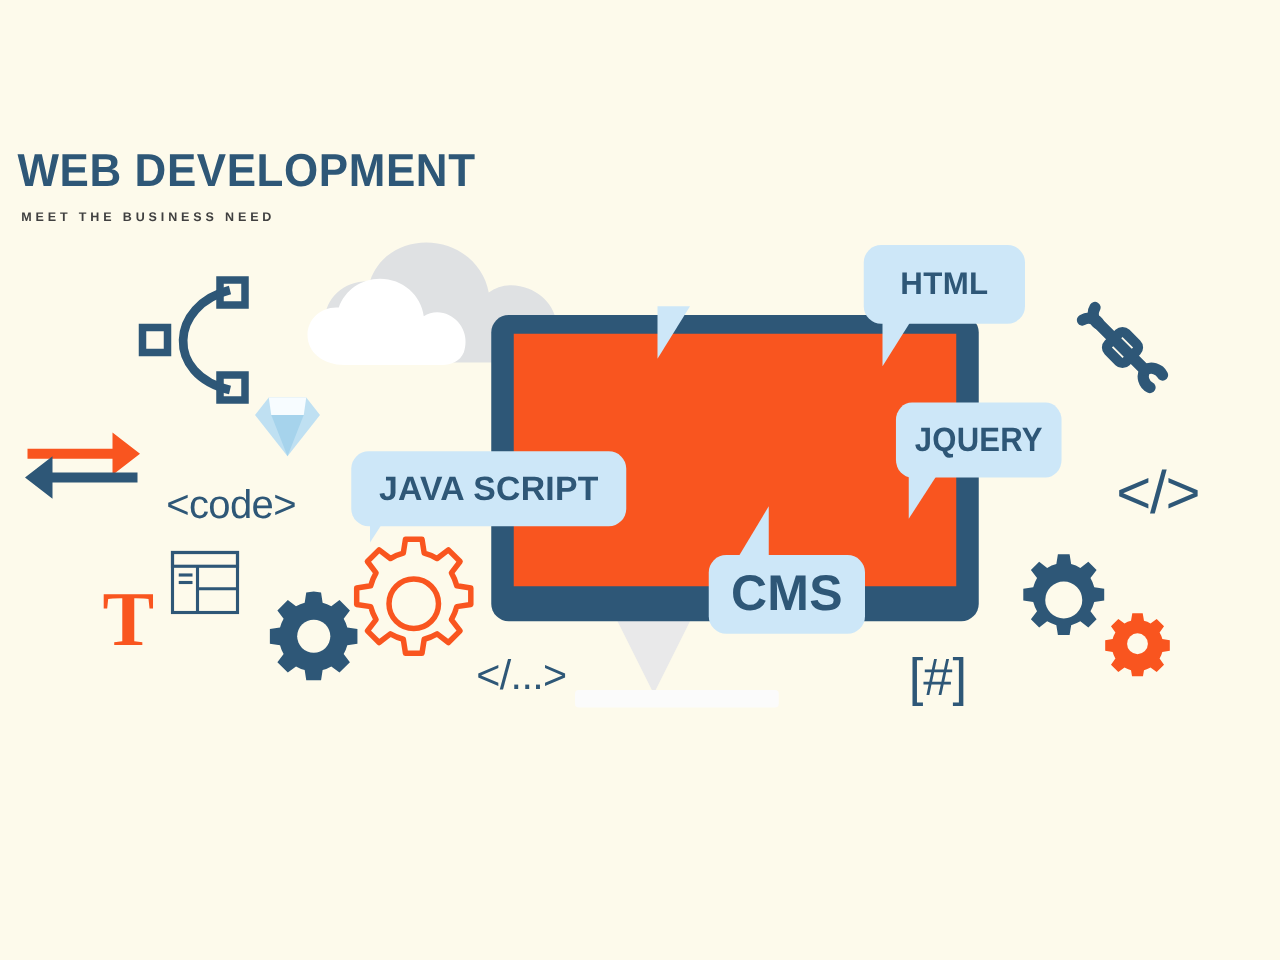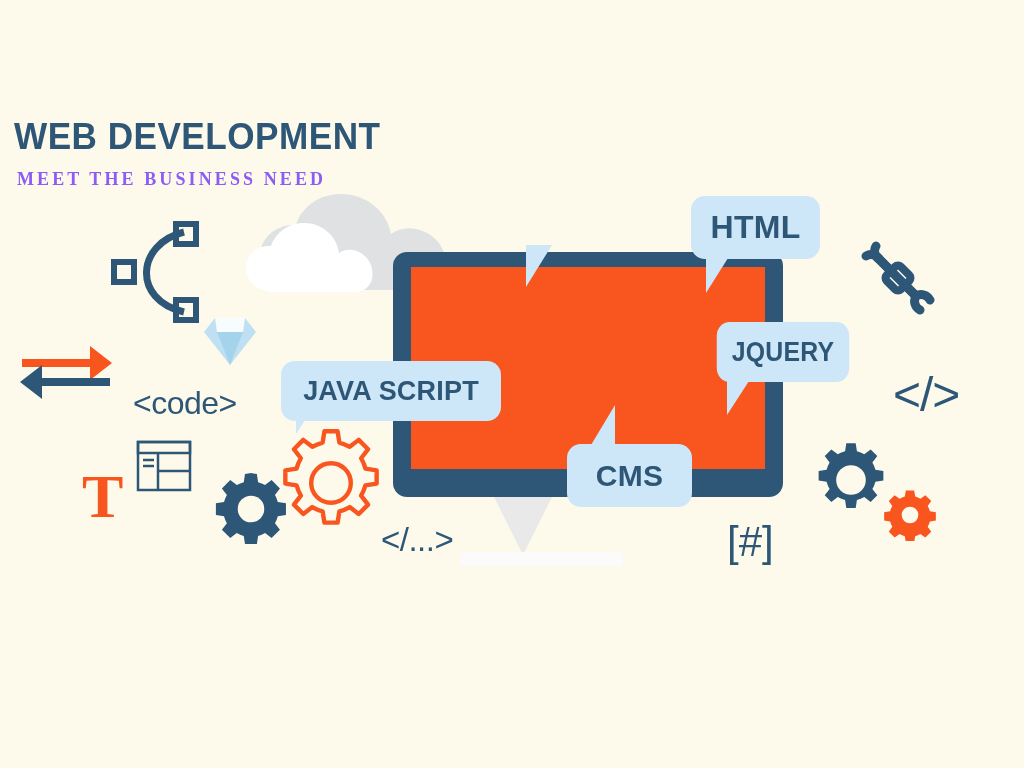--- a/index.html
+++ b/index.html
@@ -32,25 +32,25 @@
     font-weight: bold;
     font-size: 37px;
     letter-spacing: 0.5px;
     color: #2e5777;
     line-height: 1;
     margin: 0;
     transform: scaleX(0.95);
     transform-origin: left center;
   }
   #page-subtitle {
-    font-family: Liberation Serif, serif;
+    font-family: Liberation Sans, sans-serif;
     font-weight: bold;
-    font-size: 18px;
+    font-size: 10px;
     letter-spacing: 3.1px;
-    color: #8b5cf6;
+    color: #404040;
     margin: 14px 0 0 3px;
   }
 
   
   #monitor {
     position: absolute;
     left: 393px;
     top: 252px;
     width: 390px;
     height: 245px;
@@ -117,21 +117,21 @@
   }
   #tail-php {
     left: 526px; top: 245px;
     border-left: 26px solid #cde7f8;
     border-bottom: 42px solid transparent;
   }
 
   #bubble-html {
     left: 691px; top: 196px;
     width: 129px; height: 63px;
-    font-size: 32px;
+    font-size: 25px;
     letter-spacing: 0.3px;
   }
   #tail-html {
     left: 706px; top: 258px;
     border-left: 22px solid #cde7f8;
     border-bottom: 35px solid transparent;
   }
 
   #bubble-js {
     left: 281px; top: 361px;
@@ -155,21 +155,21 @@
   }
   #tail-jquery {
     left: 727px; top: 381px;
     border-left: 22px solid #cde7f8;
     border-bottom: 34px solid transparent;
   }
 
   #bubble-cms {
     left: 567px; top: 444px;
     width: 125px; height: 63px;
-    font-size: 30px;
+    font-size: 40px;
     letter-spacing: 0.2px;
   }
   #tail-cms {
     left: 591px; top: 405px;
     border-right: 24px solid #cde7f8;
     border-top: 40px solid transparent;
   }
 
   
   .glyph {

